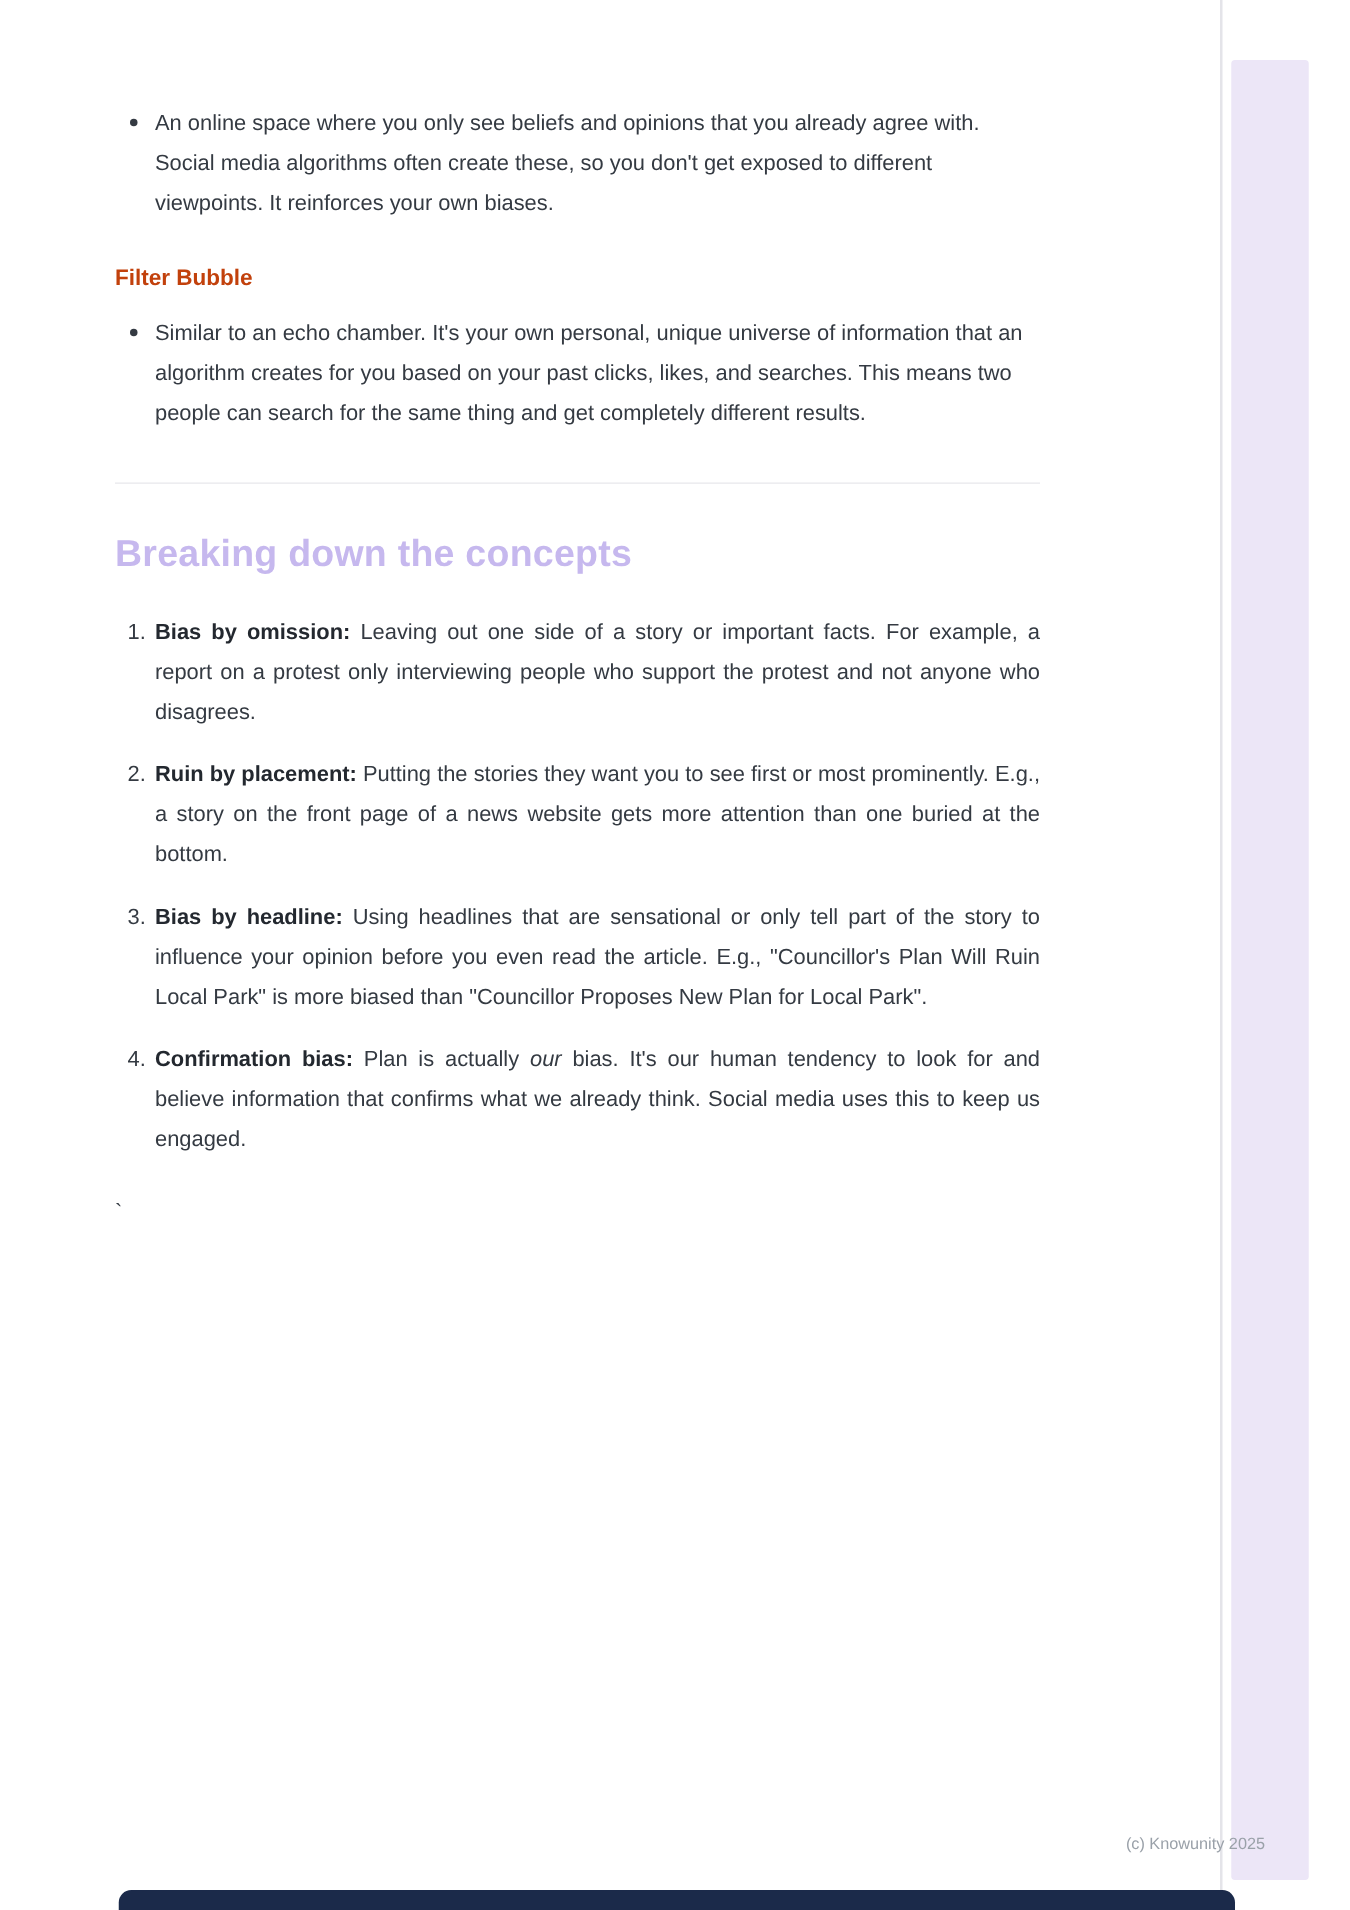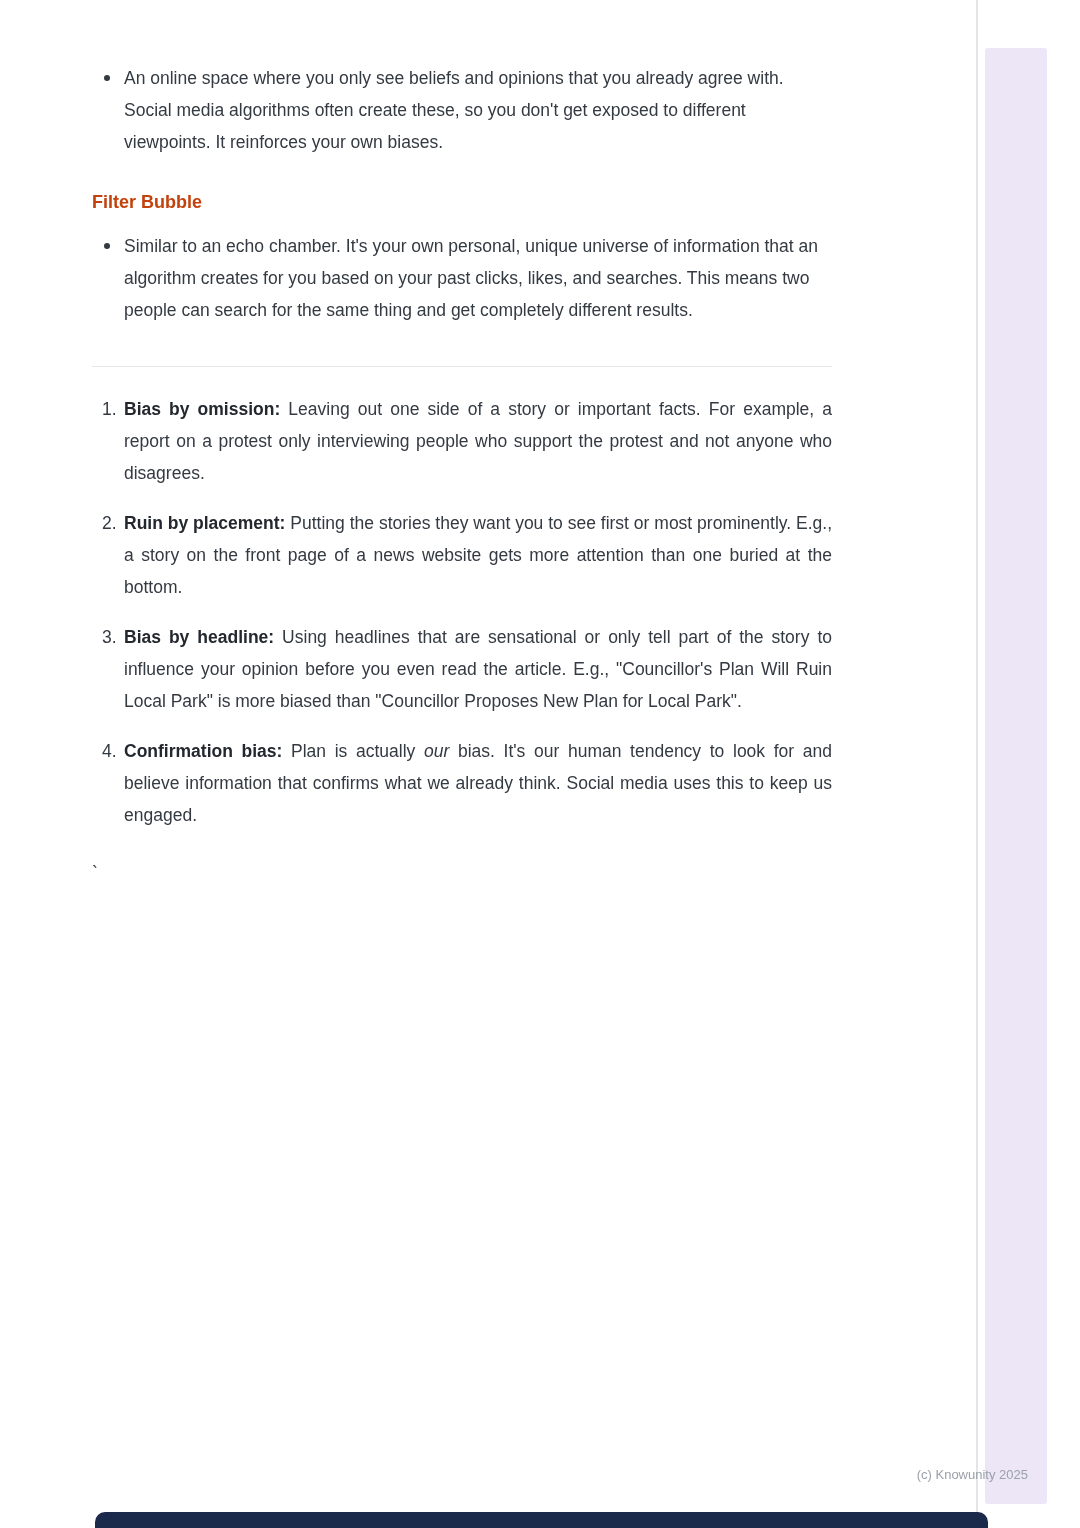--- a/index.html
+++ b/index.html
@@ -13,21 +13,21 @@
   }
   .content {
     position: absolute;
     left: 92px;
     top: 0;
     width: 740px;
     font-size: 17.5px;
     line-height: 32px;
   }
   .bullet-item { display: flex; margin-top: 14px; }
-  .bullet-item.first { margin-top: 62px; justify-content: flex-end; }
+  .bullet-item.first { margin-top: 82px; justify-content: flex-end; }
   .bullet-marker { flex: none; width: 32px; padding-left: 12px; }
   .dot {
     display: block;
     width: 6px; height: 6px;
     border-radius: 50%;
     background: #343a42;
     margin-top: 13px;
   }
   .bullet-text { flex: 1; }
   .bold-subheading {
@@ -81,21 +81,21 @@
   }
   .side-strip {
     position: absolute;
     left: 985px; top: 48px;
     width: 62px; height: 1456px;
     background: #ece6f7;
     border-radius: 3px;
   }
   .footer-credit {
     position: absolute;
-    right: 52px; top: 1466px;
+    right: 68px; top: 1466px;
     font-size: 13px;
     line-height: 18px;
     color: #9aa1a9;
     z-index: 3;
   }
   .bottom-bar {
     position: absolute;
     left: 95px; top: 1512px;
     width: 893px; height: 20px;
     background: #1b2a4a;
@@ -121,20 +121,21 @@
 
     <div class="bullet-item">
       <span class="bullet-marker">
           <span class="dot"></span>
         </span>
       <p class="bullet-text">Similar to an echo chamber. It's your own personal, unique universe of information that an algorithm creates for you based on your past clicks, likes, and searches. This means two people can search for the same thing and get completely different results.</p>
     </div>
 
     <hr class="divider">
 
+    <h1 class="section-heading">Breaking down the concepts</h1>
 
 
 
     <div class="bias-list">
 
       <div class="list-item">
         <span class="num">1.</span>
         <p class="item-text"><strong>Bias by omission:</strong> <span>Leaving out one side of a story or important facts. For example, a report on a protest only interviewing people who support the protest and not anyone who disagrees.</span></p>
       </div>
 

